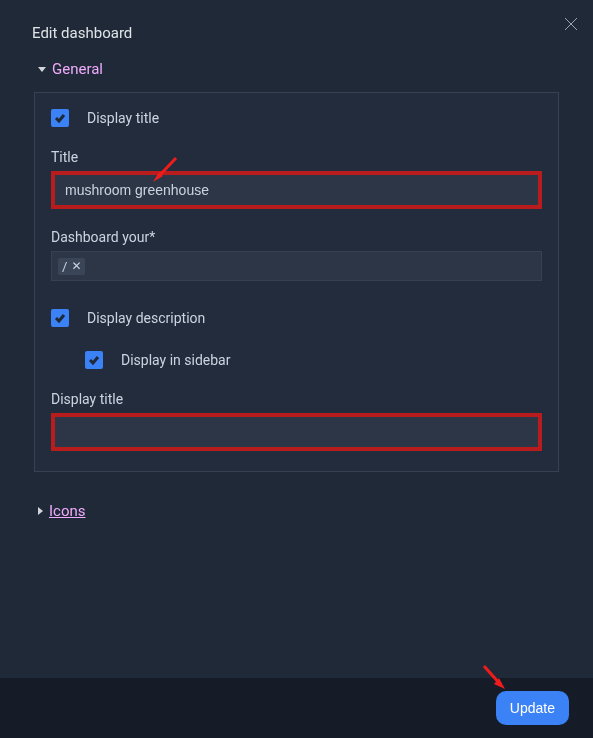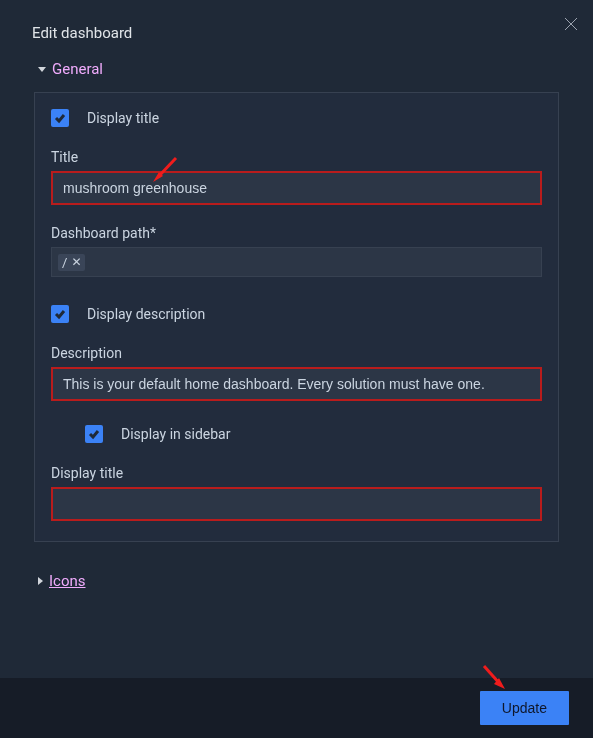--- a/index.html
+++ b/index.html
@@ -87,21 +87,21 @@
     .checkbox-label { font-size: 14px; color: #cbd5e1; }
     .field-label {
       font-size: 14px;
       color: #cbd5e1;
       margin-bottom: 6px;
       display: block;
     }
     .text-input {
       width: 100%;
       background: #2c3646;
-      border: 2px solid #b91c1c;
+      border: 4px solid #b91c1c;
       color: #cbd5e1;
       font-size: 14px;
       padding: 7px 10px;
       outline: none;
     }
     .path-input {
       width: 100%;
       background: #2c3646;
       border: 1px solid #374151;
       padding: 4px 6px;
@@ -131,26 +131,26 @@
       right: 0;
       height: 60px;
       background: #161c27;
       display: flex;
       align-items: center;
       justify-content: flex-end;
       padding: 0 24px;
     }
     .update-btn {
       background: #3b82f6;
-      color: #0f172a;
+      color: #ffffff;
       border: none;
-      padding: 9px 22px;
+      padding: 9px 14px;
       font-size: 14px;
       cursor: pointer;
-      border-radius: 1px;
+      border-radius: 10px;
     }
     .content-scroll {
       flex: 1;
       overflow-y: auto;
       padding-bottom: 70px;
     }
     
     .arrow {
       position: absolute;
       pointer-events: none;
@@ -187,42 +187,38 @@
         </div>
         <span class="checkbox-label">Display title</span>
       </div>
 
       <div class="field-row">
         <label class="field-label">Title</label>
         <input class="text-input" value="mushroom greenhouse" style="">
       </div>
 
       <div class="field-row" style="margin-top:20px;">
-        <label class="field-label">Dashboard path*</label>
+        <label class="field-label">Dashboard your*</label>
         <div class="path-input">
           <span class="path-chip">
             <span>/</span>
             <span class="chip-x">✕</span>
           </span>
         </div>
       </div>
 
       <div class="checkbox-row" style="margin-top:28px;">
         <div class="checkbox">
           <svg width="12" height="12" viewBox="0 0 12 12" fill="none">
               <polyline points="2,6 5,9 10,3"></polyline>
             </svg>
         </div>
         <span class="checkbox-label">Display description</span>
       </div>
 
-      <div class="field-row">
-        <label class="field-label">Description</label>
-        <input class="text-input" value="This is your default home dashboard. Every solution must have one." style="">
-      </div>
 
       <div class="checkbox-row" style="margin-top:24px;padding-left:34px;">
         <div class="checkbox">
           <svg width="12" height="12" viewBox="0 0 12 12" fill="none">
               <polyline points="2,6 5,9 10,3"></polyline>
             </svg>
         </div>
         <span class="checkbox-label">Display in sidebar</span>
       </div>
 

